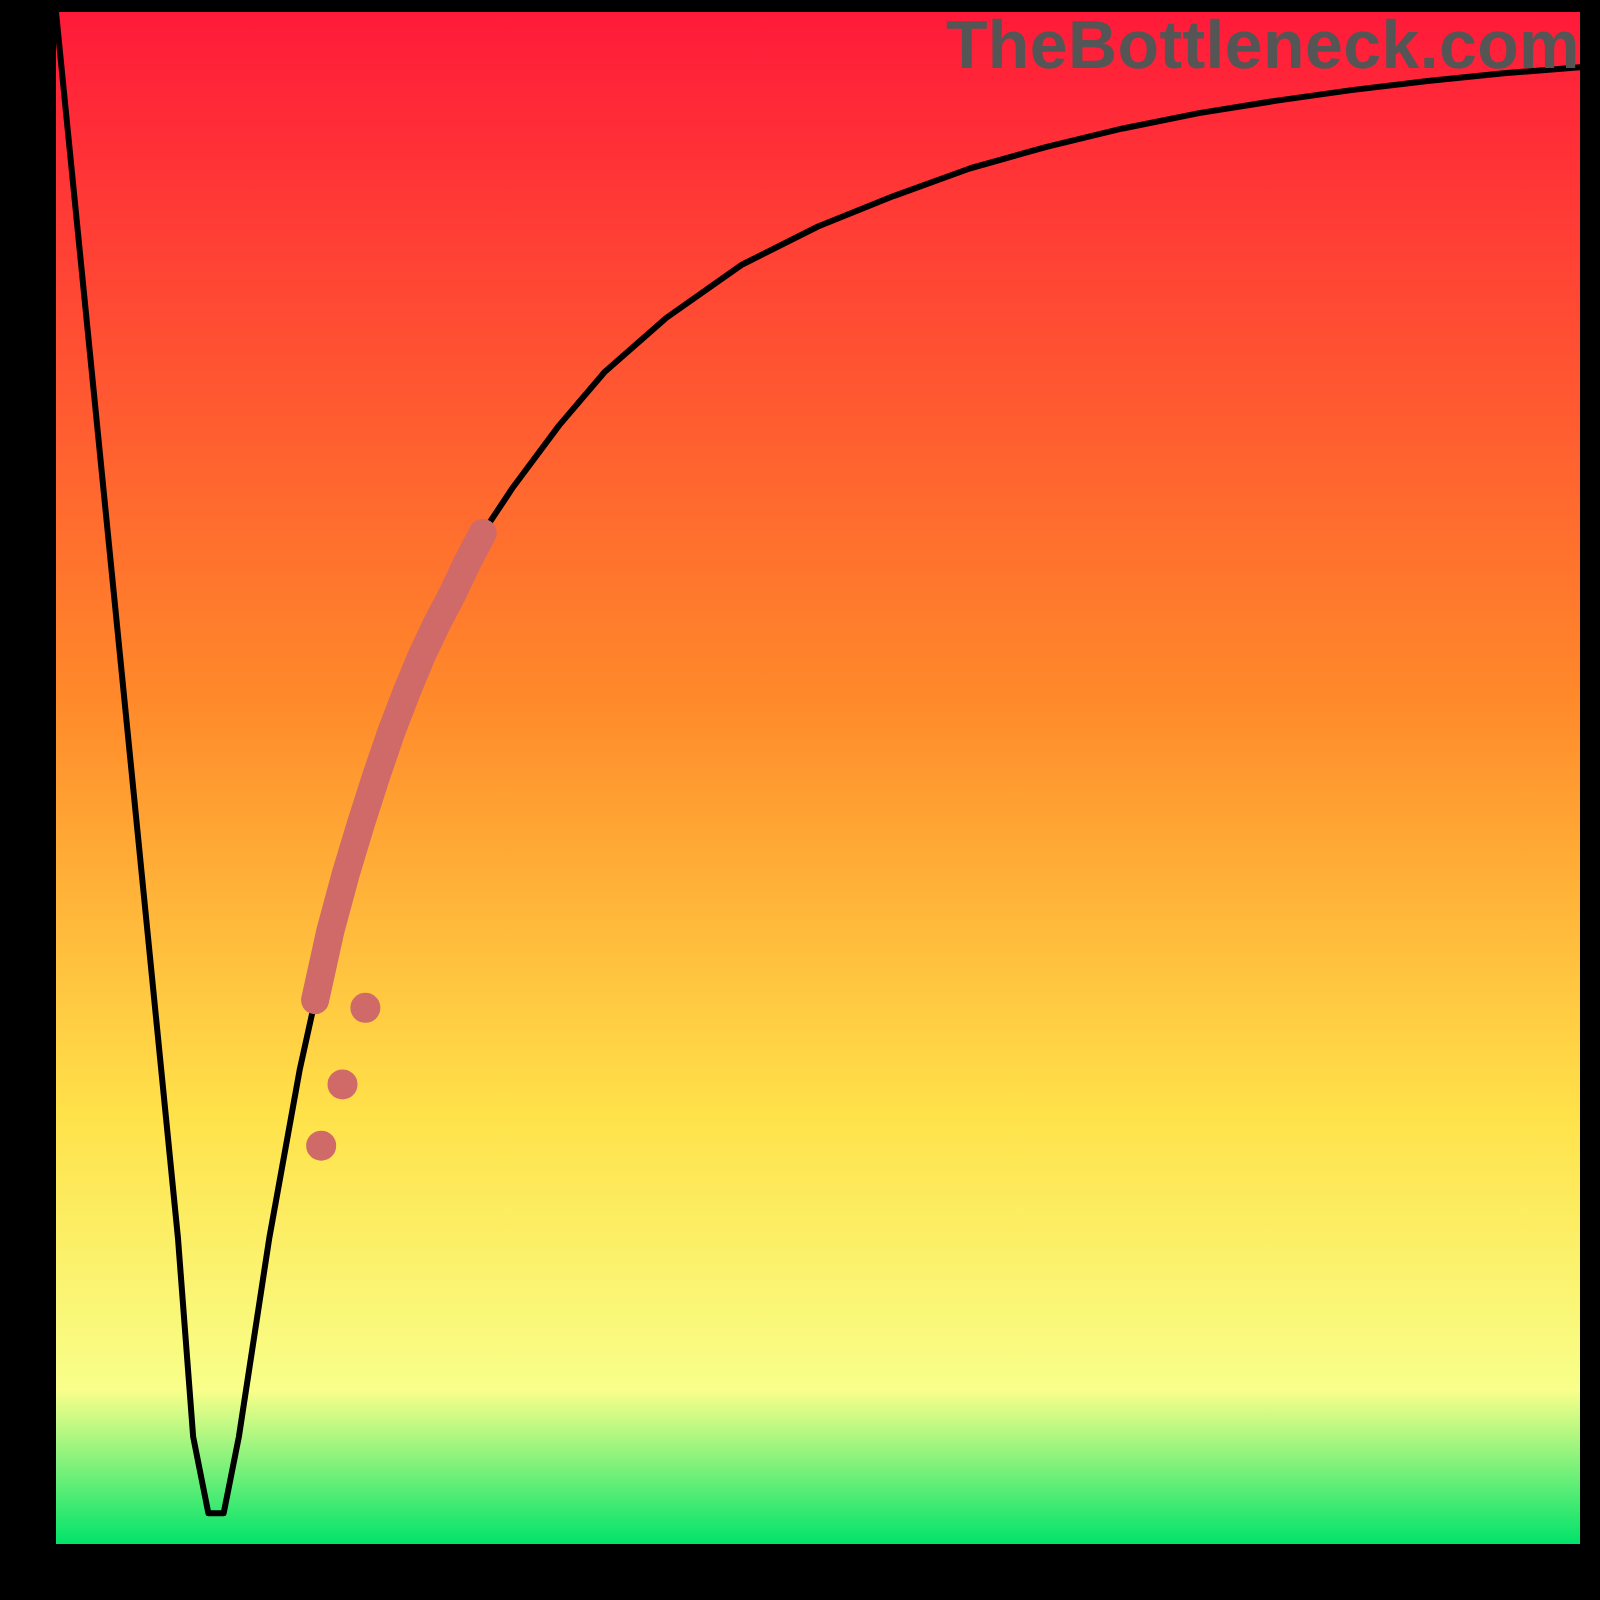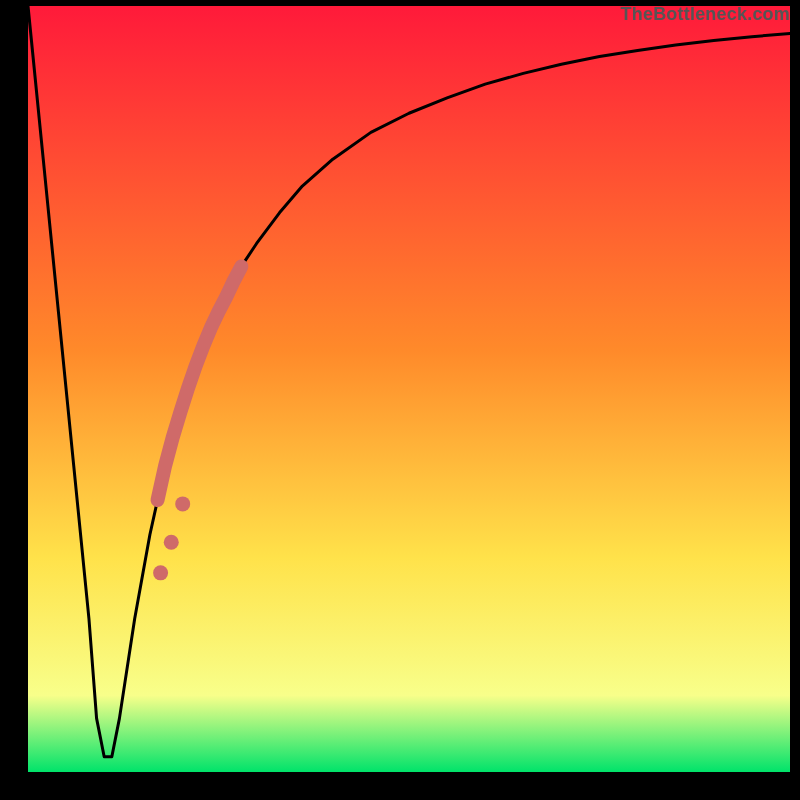--- a/index.html
+++ b/index.html
@@ -13,21 +13,21 @@
   }
   .chart-container {
     position: relative;
     width: 800px;
     height: 800px;
   }
   .watermark {
     position: absolute;
     top: 4px;
     right: 10px;
-    font-size: 18px;
+    font-size: 34px;
     font-weight: 600;
     color: #555;
     letter-spacing: 0.2px;
     z-index: 5;
     user-select: none;
   }
   svg {
     display: block;
   }
 </style>

